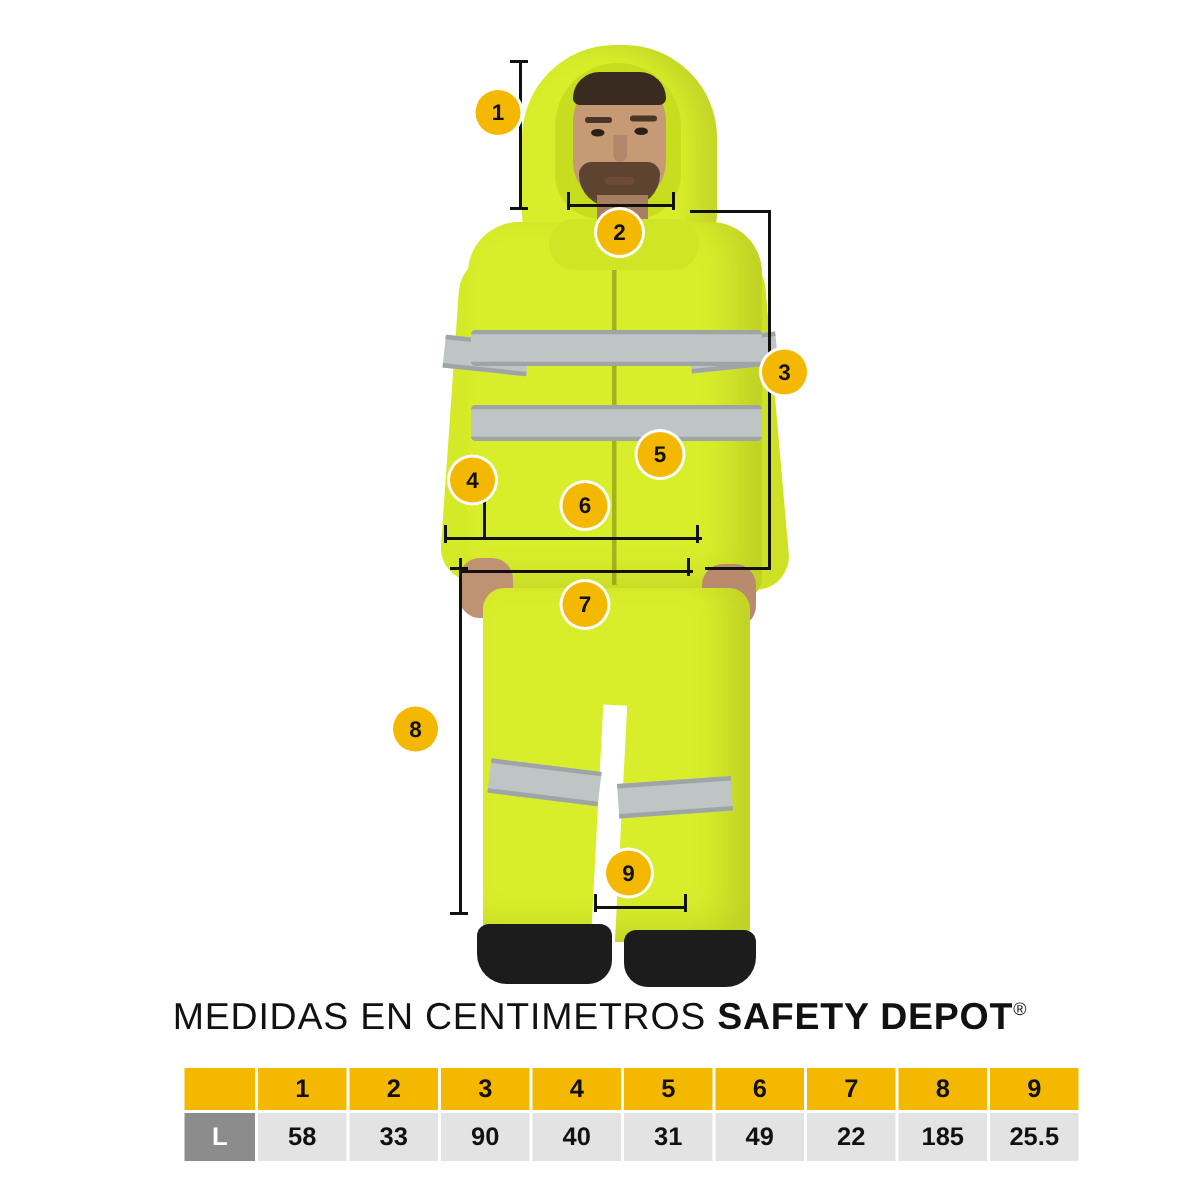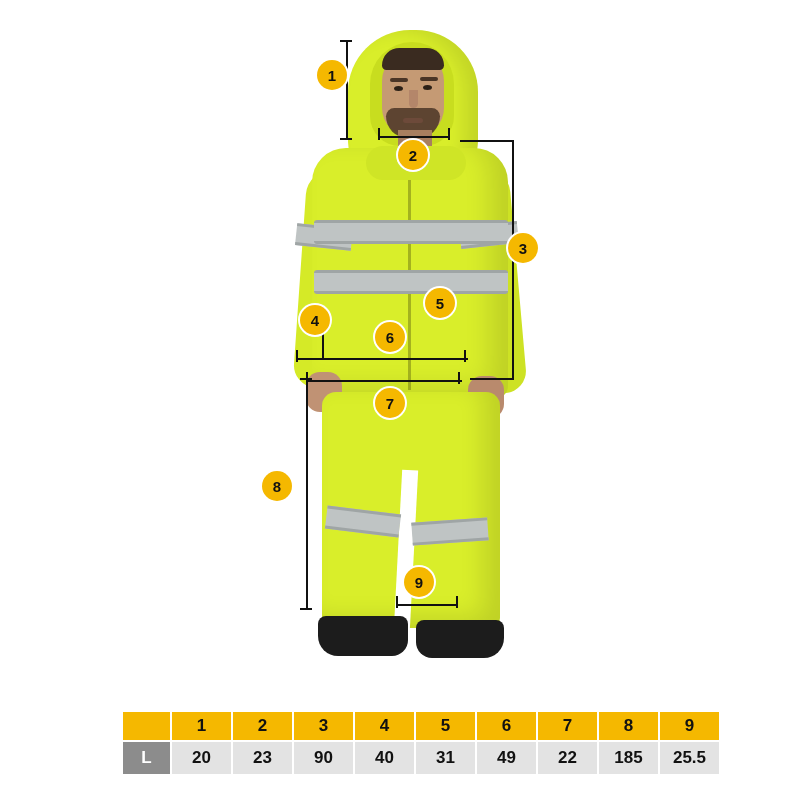--- a/index.html
+++ b/index.html
@@ -381,41 +381,45 @@
     <div class="dim v" style="left:306px; top:378px; height:232px;"></div>
     <div class="cap h" style="left:300px; top:608px;"></div>
     <div class="marker" style="left:262px; top:471px;">8</div>
 
     <div class="cap v" style="left:396px; top:596px;"></div>
     <div class="dim h" style="left:396px; top:604px; width:62px;"></div>
     <div class="cap v" style="left:456px; top:596px;"></div>
     <div class="marker" style="left:404px; top:567px;">9</div>
   </div>
 
+  <div class="caption">
+    <span>MEDIDAS EN CENTIMETROS</span>
+    <span class="brand">SAFETY DEPOT</span><span class="reg">®</span>
+  </div>
 
   <table class="size-table">
     <thead>
       <tr>
         <th class="corner"></th>
         <th>1</th>
         <th>2</th>
         <th>3</th>
         <th>4</th>
         <th>5</th>
         <th>6</th>
         <th>7</th>
         <th>8</th>
         <th>9</th>
       </tr>
     </thead>
     <tbody>
       <tr>
         <td class="rowlabel">L</td>
-        <td>20</td>
-        <td>23</td>
+        <td>58</td>
+        <td>33</td>
         <td>90</td>
         <td>40</td>
         <td>31</td>
         <td>49</td>
         <td>22</td>
         <td>185</td>
         <td>25.5</td>
       </tr>
     </tbody>
   </table>

